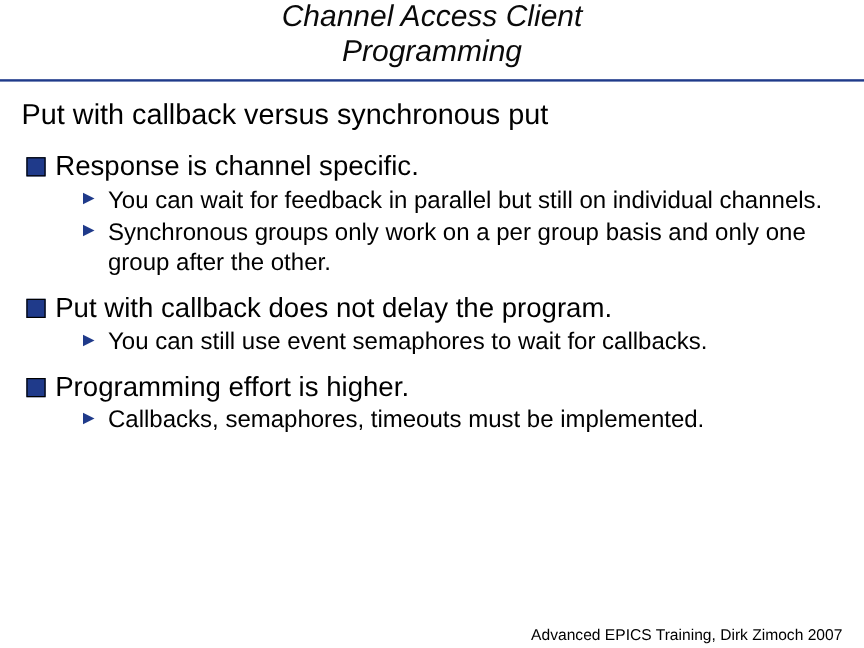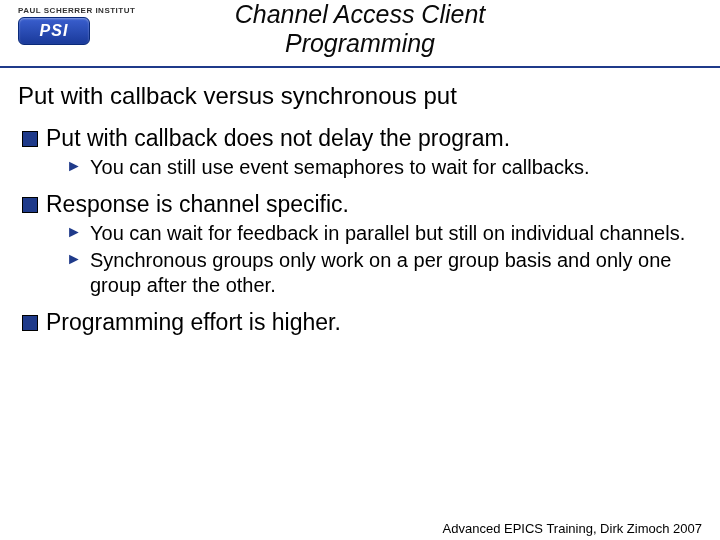--- a/index.html
+++ b/index.html
@@ -111,46 +111,45 @@
     bottom: 4px;
     right: 18px;
     font-size: 13px;
     color: #000;
   }
 </style>
 </head>
 <body>
 
 <div class="header">
-  <div class="logo">
-    <div class="logo-text">PAUL SCHERRER INSTITUT</div>
-    <div class="logo-box">PSI</div>
-  </div>
   <div class="header-title">
     <div>Channel Access Client</div>
     <div>Programming</div>
   </div>
 </div>
 
 <div class="content">
   <div class="slide-title">Put with callback versus synchronous put</div>
 
   <ul class="level1">
     <li>
-      <span>Put with callback does not delay the program.</span>
-      <ul class="level2">
-        <li>You can still use event semaphores to wait for callbacks.</li>
-      </ul>
-    </li>
-    <li>
       <span>Response is channel specific.</span>
       <ul class="level2">
         <li>You can wait for feedback in parallel but still on individual channels.</li>
         <li>Synchronous groups only work on a per group basis and only one group after the other.</li>
       </ul>
     </li>
     <li>
+      <span>Put with callback does not delay the program.</span>
+      <ul class="level2">
+        <li>You can still use event semaphores to wait for callbacks.</li>
+      </ul>
+    </li>
+    <li>
       <span>Programming effort is higher.</span>
+      <ul class="level2">
+        <li>Callbacks, semaphores, timeouts must be implemented.</li>
+      </ul>
     </li>
   </ul>
 </div>
 
 <div class="footer">Advanced EPICS Training, Dirk Zimoch 2007</div>
 
 </body></html>

